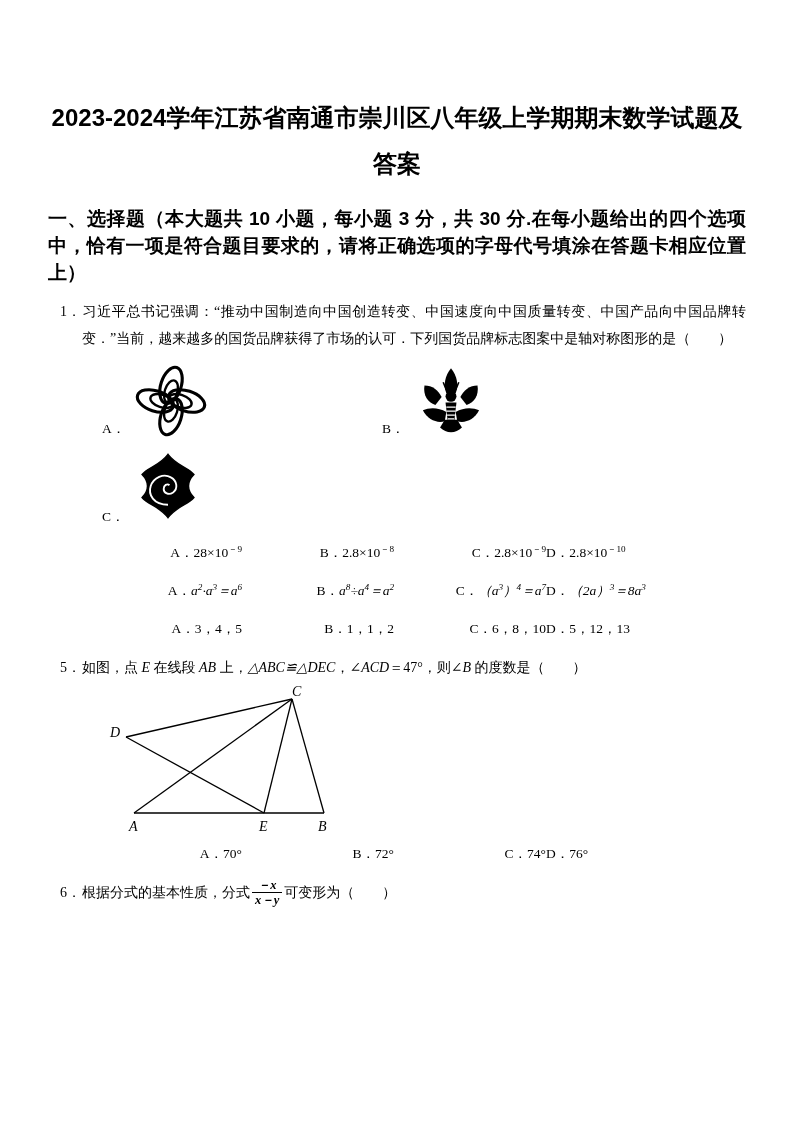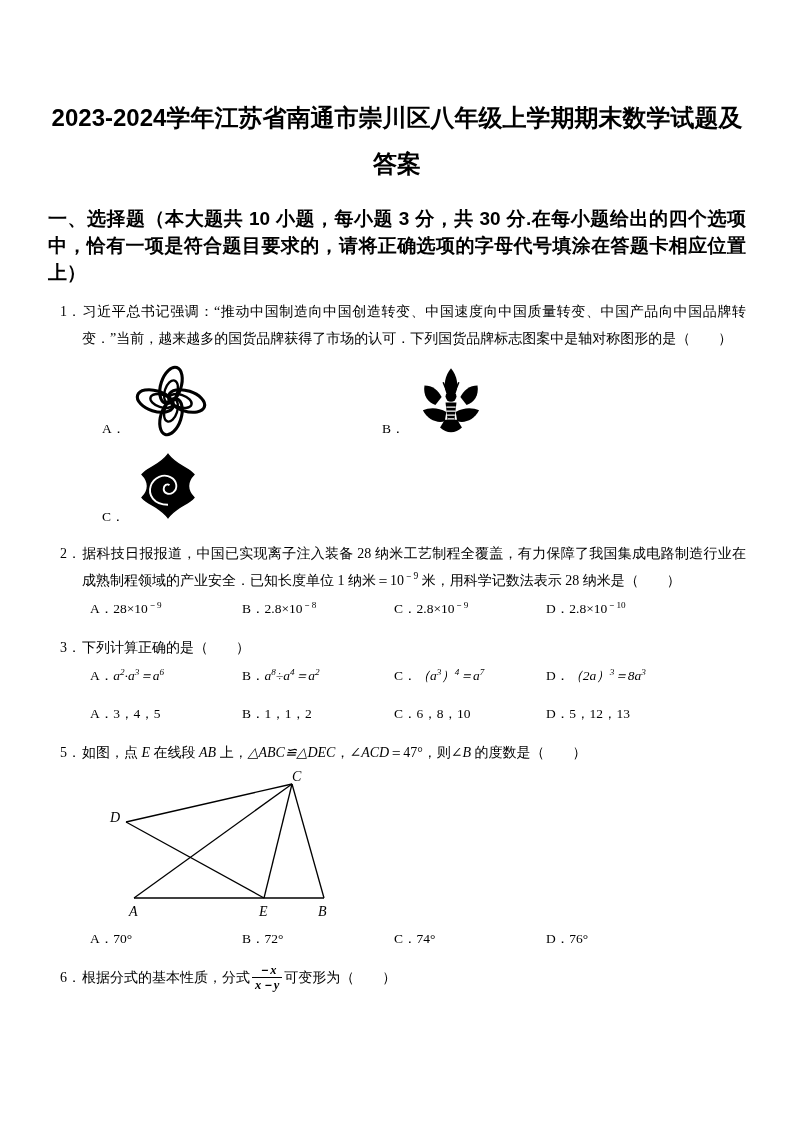--- a/index.html
+++ b/index.html
@@ -115,21 +115,21 @@
     display: block;
     border-bottom: 1px solid #000;
     padding: 0 3px;
     font-weight: bold;
   }
   .frac .den {
     display: block;
     padding: 0 3px;
     font-weight: bold;
   }
-  .nowrap { white-space: nowrap; }
+  .nowrap { white-space: nowrap; text-align: right; }
 </style>
 </head>
 <body>
 
 <div class="page">
 
   <h1 class="doc-title">2023-2024学年江苏省南通市崇川区八年级上学期期末数学试题及答案</h1>
 
   <div class="section-heading">一、选择题（本大题共 10 小题，每小题 3 分，共 30 分.在每小题给出的四个选项中，恰有一项是符合题目要求的，请将正确选项的字母代号填涂在答题卡相应位置上）</div>
 
@@ -186,31 +186,29 @@
           <svg viewBox="0 0 100 100" width="80" height="72">
             <path d="M50 6 C62 22 78 24 86 34 C76 44 76 56 86 66 C78 76 62 78 50 94 C38 78 22 76 14 66 C24 56 24 44 14 34 C22 24 38 22 50 6 Z" fill="#000" stroke="#000" stroke-width="2"></path>
             <path d="M50 76 C30 76 22 62 26 50 C30 38 44 32 54 38 C63 43 64 54 57 59 C51 63 44 60 44 54 C44 49 49 46 52 49" fill="none" stroke="#fff" stroke-width="2.6"></path>
           </svg>
         </span>
       </div>
     </div>
   </div>
 
   <div class="q-block">
-    <div class="q-text"><span class="qnum">2．</span><span>据科技日报报道，中国已实现离子注入装备 28 纳米工艺制程全覆盖，有力保障了我国集成电路制造行业在成熟制程领域的产业安全．已知长度单位 1 纳米＝10</span><sup>－9</sup><span> 米，用科学记数法表示 28 纳米是（　　）</span></div>
     <div class="choices-row">
       <span class="choice w4 nowrap"><span>A．</span><span>28×10</span><sup>－9</sup></span>
       <span class="choice w4 nowrap"><span>B．</span><span>2.8×10</span><sup>－8</sup></span>
       <span class="choice w4 nowrap"><span>C．</span><span>2.8×10</span><sup>－9</sup></span>
       <span class="choice nowrap"><span>D．</span><span>2.8×10</span><sup>－10</sup></span>
     </div>
   </div>
 
   <div class="q-block">
-    <div class="q-text"><span class="qnum">3．</span><span>下列计算正确的是（　　）</span></div>
     <div class="choices-row">
       <span class="choice w4 nowrap"><span>A．</span><span class="italic-var">a<sup>2</sup>·a<sup>3</sup>＝a<sup>6</sup></span></span>
       <span class="choice w4 nowrap"><span>B．</span><span class="italic-var">a<sup>8</sup>÷a<sup>4</sup>＝a<sup>2</sup></span></span>
       <span class="choice w4 nowrap"><span>C．</span><span class="italic-var">（a<sup>3</sup>）<sup>4</sup>＝a<sup>7</sup></span></span>
       <span class="choice nowrap"><span>D．</span><span class="italic-var">（2a）<sup>3</sup>＝8a<sup>3</sup></span></span>
     </div>
   </div>
 
   <div class="q-block">
     <div class="choices-row">

